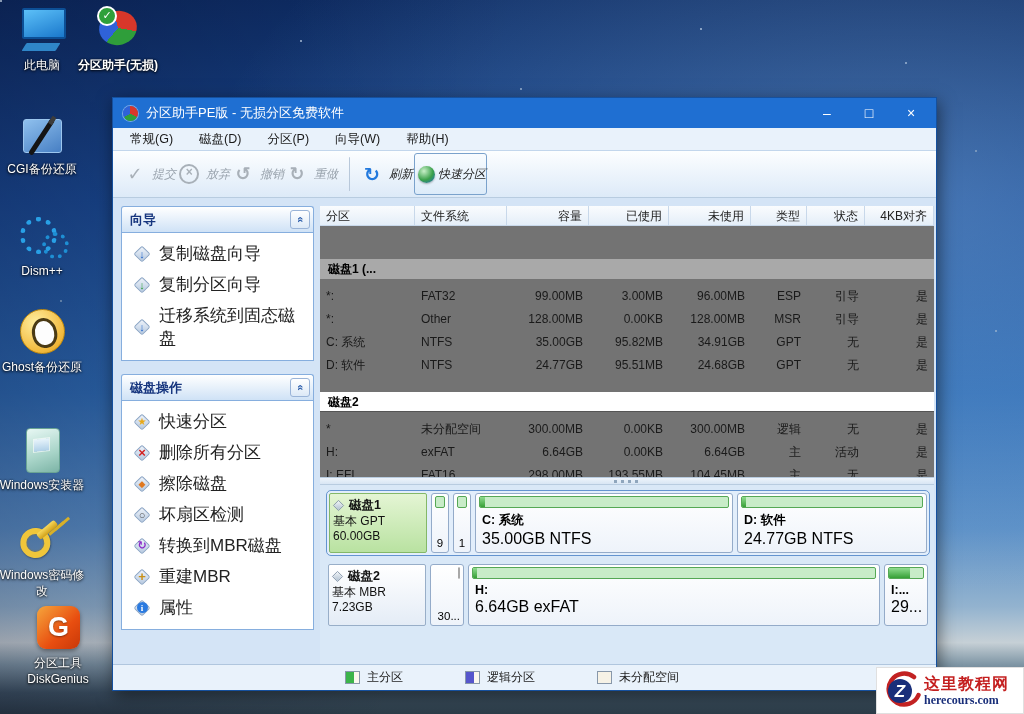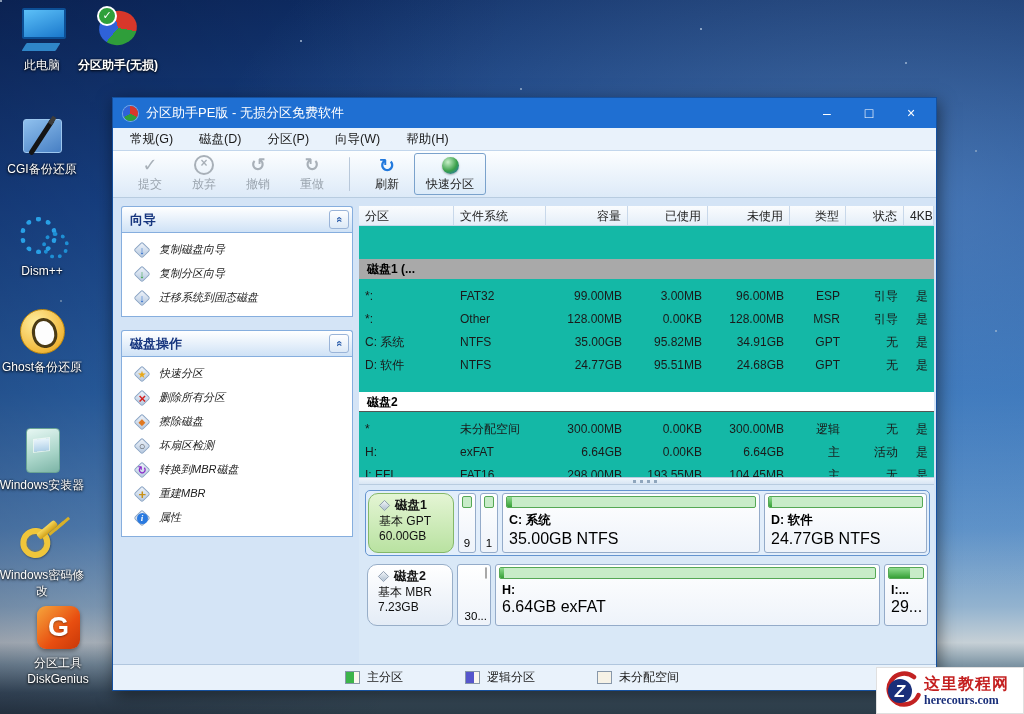--- a/index.html
+++ b/index.html
@@ -68,91 +68,91 @@
   .app-ico{width:15px;height:15px;border-radius:50%;flex:none;
     background:conic-gradient(#d8372a 0 120deg,#2f9e3a 120deg 240deg,#2f62d8 240deg);box-shadow:0 0 0 1px rgba(255,255,255,.4);}
   .title{color:#fff;font-size:13px;flex:1;white-space:nowrap;overflow:hidden;}
   .winbtns{display:flex;}
   .winbtns > span{width:42px;height:26px;color:#fff;display:flex;align-items:center;justify-content:center;font-size:14px;cursor:default;}
   .menubar{height:23px;flex:none;background:#e9f2fb;border-bottom:1px solid #c2d6ec;display:flex;align-items:center;
     padding-left:4px;font-size:12.5px;color:#1a1a1a;}
   .menubar > span{padding:0 13px;}
   .toolbar{height:47px;flex:none;background:linear-gradient(#fcfeff,#ddeaf8);border-bottom:1px solid #b8cce0;
     display:flex;align-items:center;padding-left:10px;}
-  .tbtn{display:flex;flex-direction:column;align-items:center;justify-content:center;min-width:54px;height:42px;
-    font-size:12px;color:#222;gap:1px;border:1px solid transparent;border-radius:3px;}
+  .tbtn{display:flex;flex-direction:row;align-items:center;justify-content:space-between;min-width:54px;height:42px;
+    font-size:12px;color:#222;gap:1px;border:1px solid transparent;border-radius:3px;font-style:italic;}
   .tbtn.disabled{color:#9aa4ae;}
   .tbtn.active{border-color:#7aa2cc;background:linear-gradient(#f8fcff,#dcebf9);min-width:72px;}
   .tbtn.sep{min-width:0;width:1px;height:34px;background:#b8c8da;margin:0 10px;border:none;}
   .tico{width:22px;height:20px;display:flex;align-items:center;justify-content:center;font-weight:bold;}
   .tico[data-icon="commit-icon"]::before{content:"✓";color:#a8b0b8;font-size:18px;}
   .tico[data-icon="discard-icon"]::before{content:"×";width:16px;height:16px;border:2px solid #a8b0b8;border-radius:50%;
     color:#a8b0b8;font-size:12px;line-height:13px;text-align:center;}
   .tico[data-icon="undo-icon"]::before{content:"↺";color:#a8b0b8;font-size:18px;}
   .tico[data-icon="redo-icon"]::before{content:"↻";color:#a8b0b8;font-size:18px;}
   .tico[data-icon="refresh-icon"]::before{content:"↻";color:#2279dd;font-size:19px;}
   .tico[data-icon="quick-partition-icon"]::before{content:"";width:17px;height:17px;border-radius:50%;
     background:radial-gradient(circle at 35% 30%,#c8f0c8,#3aa04a 55%,#1e68c8);box-shadow:0 1px 2px rgba(0,0,0,.3);}
 
   .wbody{flex:1;display:flex;overflow:hidden;padding:8px 2px 0 8px;gap:6px;}
 
   
-  .sidebar{width:232px;flex:none;}
+  .sidebar{width:193px;flex:none;}
   .panel{margin-bottom:13px;}
   .phead{position:relative;height:26px;line-height:26px;padding:0 8px;background:linear-gradient(#ffffff,#cfe2f6);
     border:1px solid #86aede;border-bottom:none;border-radius:3px 3px 0 0;font-weight:bold;color:#16357e;font-size:13px;}
   .ctab{position:absolute;right:3px;top:3px;width:20px;height:19px;background:linear-gradient(#fff,#dce9f7);
     border:1px solid #9ab4d8;border-radius:3px;display:flex;align-items:center;justify-content:center;}
   .chev{font-size:11px;color:#2a5caa;transform:rotate(90deg);display:inline-block;font-weight:bold;line-height:1;}
   .pbody{background:#fff;border:1px solid #86aede;padding:5px 0 6px;}
   .panel.pending .pbody{height:21px;padding:0;}
-  .sitem{display:flex;align-items:flex-start;gap:9px;padding:4px 6px 4px 12px;font-size:11px;color:#222;font-style:italic;}
+  .sitem{display:flex;align-items:center;gap:9px;padding:4px 6px 4px 12px;font-size:17px;color:#222;}
   .sic{width:16px;height:16px;position:relative;flex:none;}
   .sic::before{content:"";position:absolute;inset:2px;transform:rotate(45deg);
     background:linear-gradient(135deg,#eef3fa,#b6c9e0);border:1px solid #8aa4c4;border-radius:2px;}
   .sic::after{position:absolute;inset:0;display:flex;align-items:center;justify-content:center;font-size:11px;font-weight:bold;}
   .sic[data-icon="copy-disk-wizard-icon"]::after{content:"↓";color:#1e62c8;}
   .sic[data-icon="copy-partition-wizard-icon"]::after{content:"↓";color:#2e9e38;}
   .sic[data-icon="migrate-os-ssd-icon"]::after{content:"↓";color:#1e62c8;}
   .sic[data-icon="partition-recovery-icon"]::after{content:"↻";color:#2e9e38;}
   .sic[data-icon="copy-disk-icon"]::after{content:"↓";color:#1e62c8;}
   .sic[data-icon="quick-partition-icon"]::after{content:"★";color:#e8a818;font-size:10px;}
   .sic[data-icon="delete-all-partitions-icon"]::after{content:"×";color:#d22020;font-size:13px;}
   .sic[data-icon="wipe-disk-icon"]::after{content:"◆";color:#e07820;font-size:9px;}
   .sic[data-icon="bad-sector-check-icon"]::after{content:"○";color:#555;font-size:11px;}
   .sic[data-icon="convert-mbr-icon"]::after{content:"↻";color:#8a2ac8;}
   .sic[data-icon="rebuild-mbr-icon"]::after{content:"+";color:#c89018;font-size:13px;}
   .sic[data-icon="properties-icon"]::after{content:"i";color:#fff;background:#2a7ae0;border-radius:50%;
     width:11px;height:11px;font-size:9px;margin:auto;font-family:"Liberation Serif",serif;}
 
   
   .content{flex:1;display:flex;flex-direction:column;overflow:hidden;}
-  .tablewrap{background:#14b8a6;height:271px;flex:none;overflow:hidden;}
+  .tablewrap{background:#737373;height:271px;flex:none;overflow:hidden;}
   .thead,.trow{display:grid;grid-template-columns:95px 92px 82px 80px 82px 56px 58px 1fr;}
   .thead{height:20px;line-height:20px;background:linear-gradient(#fafcfe,#e4eef8);border-bottom:1px solid #c8d8ea;
     font-size:12px;color:#222;}
   .thead > span{padding:0 6px;border-right:1px solid #c8d8ea;white-space:nowrap;overflow:hidden;}
   .thead > span:nth-of-type(n+3){text-align:right;}
   .trow{height:23px;line-height:23px;font-size:12px;color:#1a1a1a;}
   .trow > span{padding:0 6px;white-space:nowrap;overflow:hidden;}
   .trow > span:nth-of-type(n+3){text-align:right;}
   .band{height:20px;line-height:20px;font-size:12px;font-weight:bold;padding:0 8px;color:#000;}
   .band-gray{background:#a9a9a9;margin:33px 0 6px;}
   .band-white{background:#fff;border-bottom:1px solid #555;margin:15px 0 6px;}
 
   
   .splitter{height:8px;flex:none;background:linear-gradient(#eef4fb,#d8e6f4);border-top:1px solid #b8cce0;
     border-bottom:1px solid #b8cce0;display:flex;align-items:center;justify-content:center;}
   .splitter::before{content:"";width:27px;height:3px;
     background:repeating-linear-gradient(90deg,#8fa6bd 0 3px,transparent 3px 7px);}
   .gfx{flex:1;background:#d9e8f7;padding:5px 4px 0 6px;display:flex;flex-direction:column;gap:6px;overflow:hidden;}
   .diskrow{display:flex;gap:4px;height:66px;flex:none;padding:2px;}
   .diskrow.selected{border:1px solid #6494d0;border-radius:5px;background:#e2eefb;}
-  .dlabel-box{width:86px;flex:none;border:1px solid #98aec8;border-radius:10px;
-    background:linear-gradient(#ffffff,#e4ecf6);padding:3px 10px;font-size:12px;color:#111;overflow:hidden;}
+  .dlabel-box{width:98px;flex:none;border:1px solid #98aec8;border-radius:2px;
+    background:linear-gradient(#ffffff,#e4ecf6);padding:3px 3px;font-size:12px;color:#111;overflow:hidden;}
   .diskrow.selected .dlabel-box{background:linear-gradient(#e4f5d4,#b9e2a1);border-color:#84b868;}
   .dl1{font-weight:bold;font-size:12.5px;display:flex;align-items:center;white-space:nowrap;}
   .ddiamond{display:inline-block;width:9px;height:9px;flex:none;background:linear-gradient(135deg,#f0f4f8,#b0c0d0);
     border:1px solid #8898ac;transform:rotate(45deg) scale(.9);margin:0 6px 0 1px;}
   .dl2,.dl3{font-size:12px;line-height:15px;white-space:nowrap;}
   .blocks{flex:1;display:flex;gap:4px;overflow:hidden;}
   .pblock{border:1px solid #94abc9;border-radius:3px;background:linear-gradient(#ffffff,#eef3fa);
     padding:2px 3px;overflow:hidden;flex:none;display:flex;flex-direction:column;}
   .pbar{height:12px;flex:none;border:1px solid #55a855;background:#c8ecc8;border-radius:2px;overflow:hidden;}
   .pfill{display:block;height:100%;background:linear-gradient(#8fdc8f,#37a037);}

